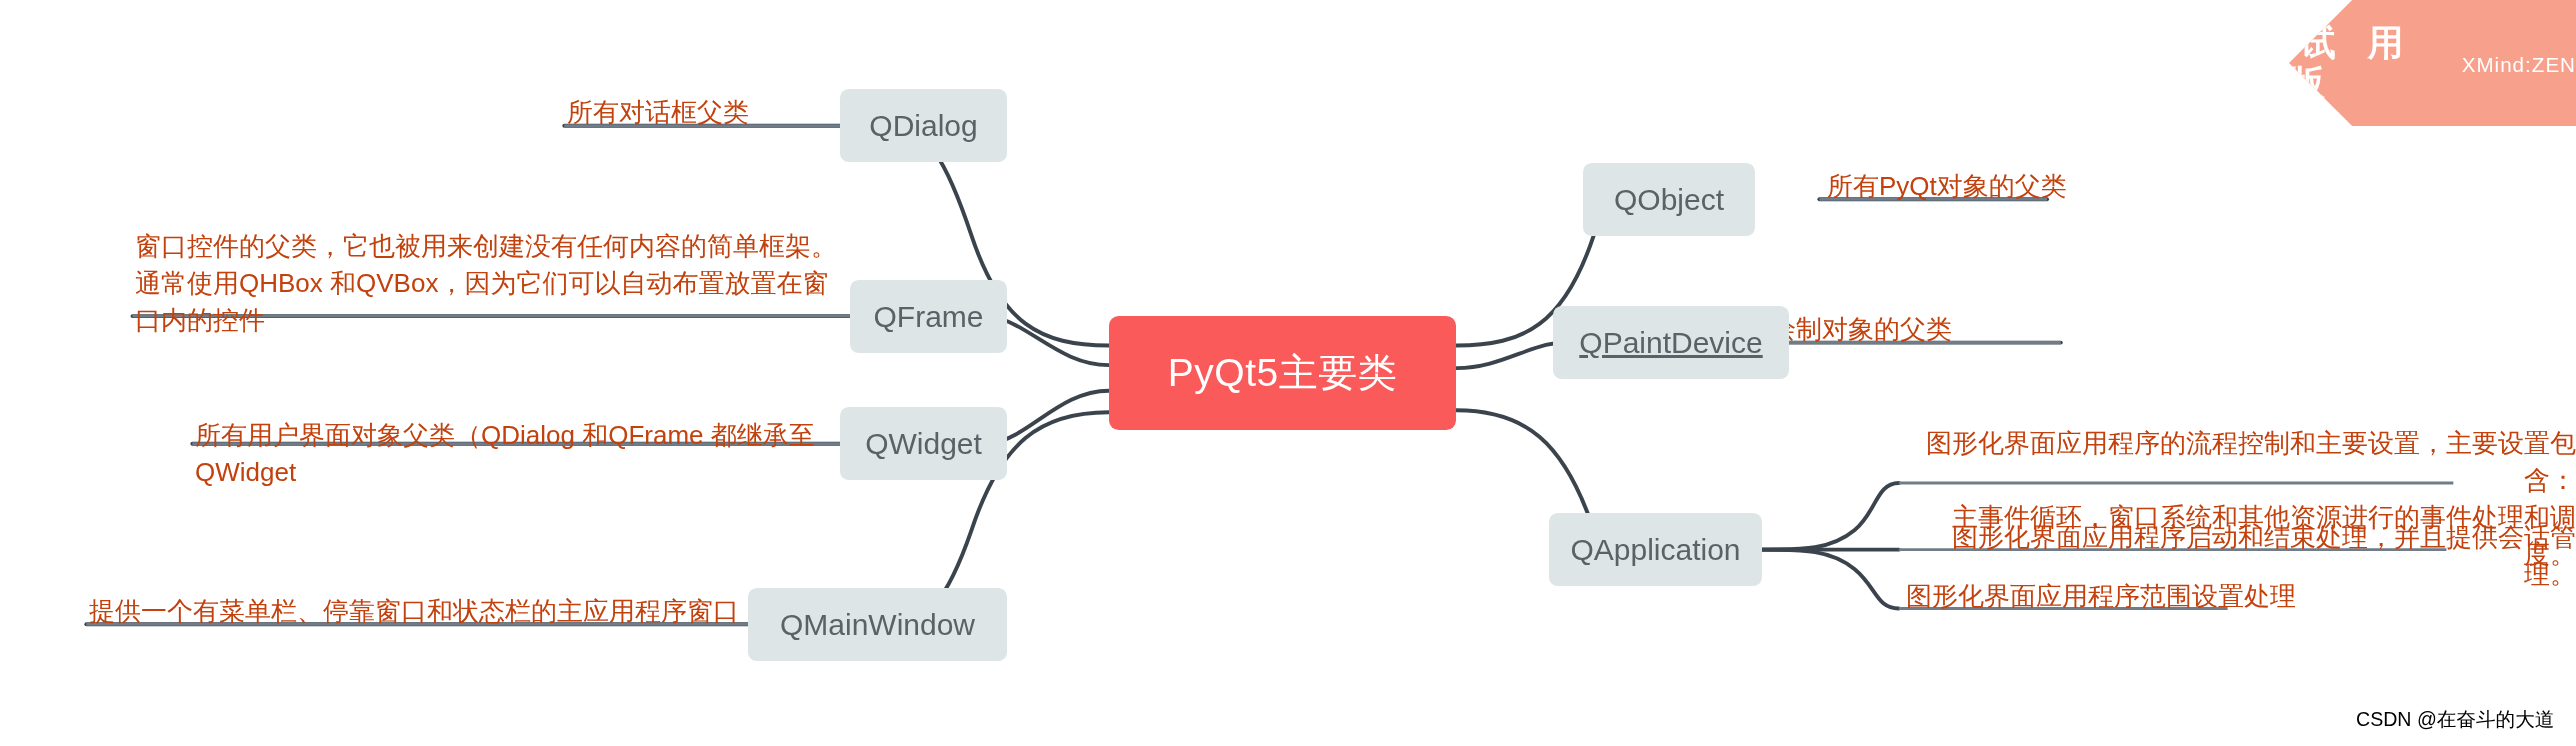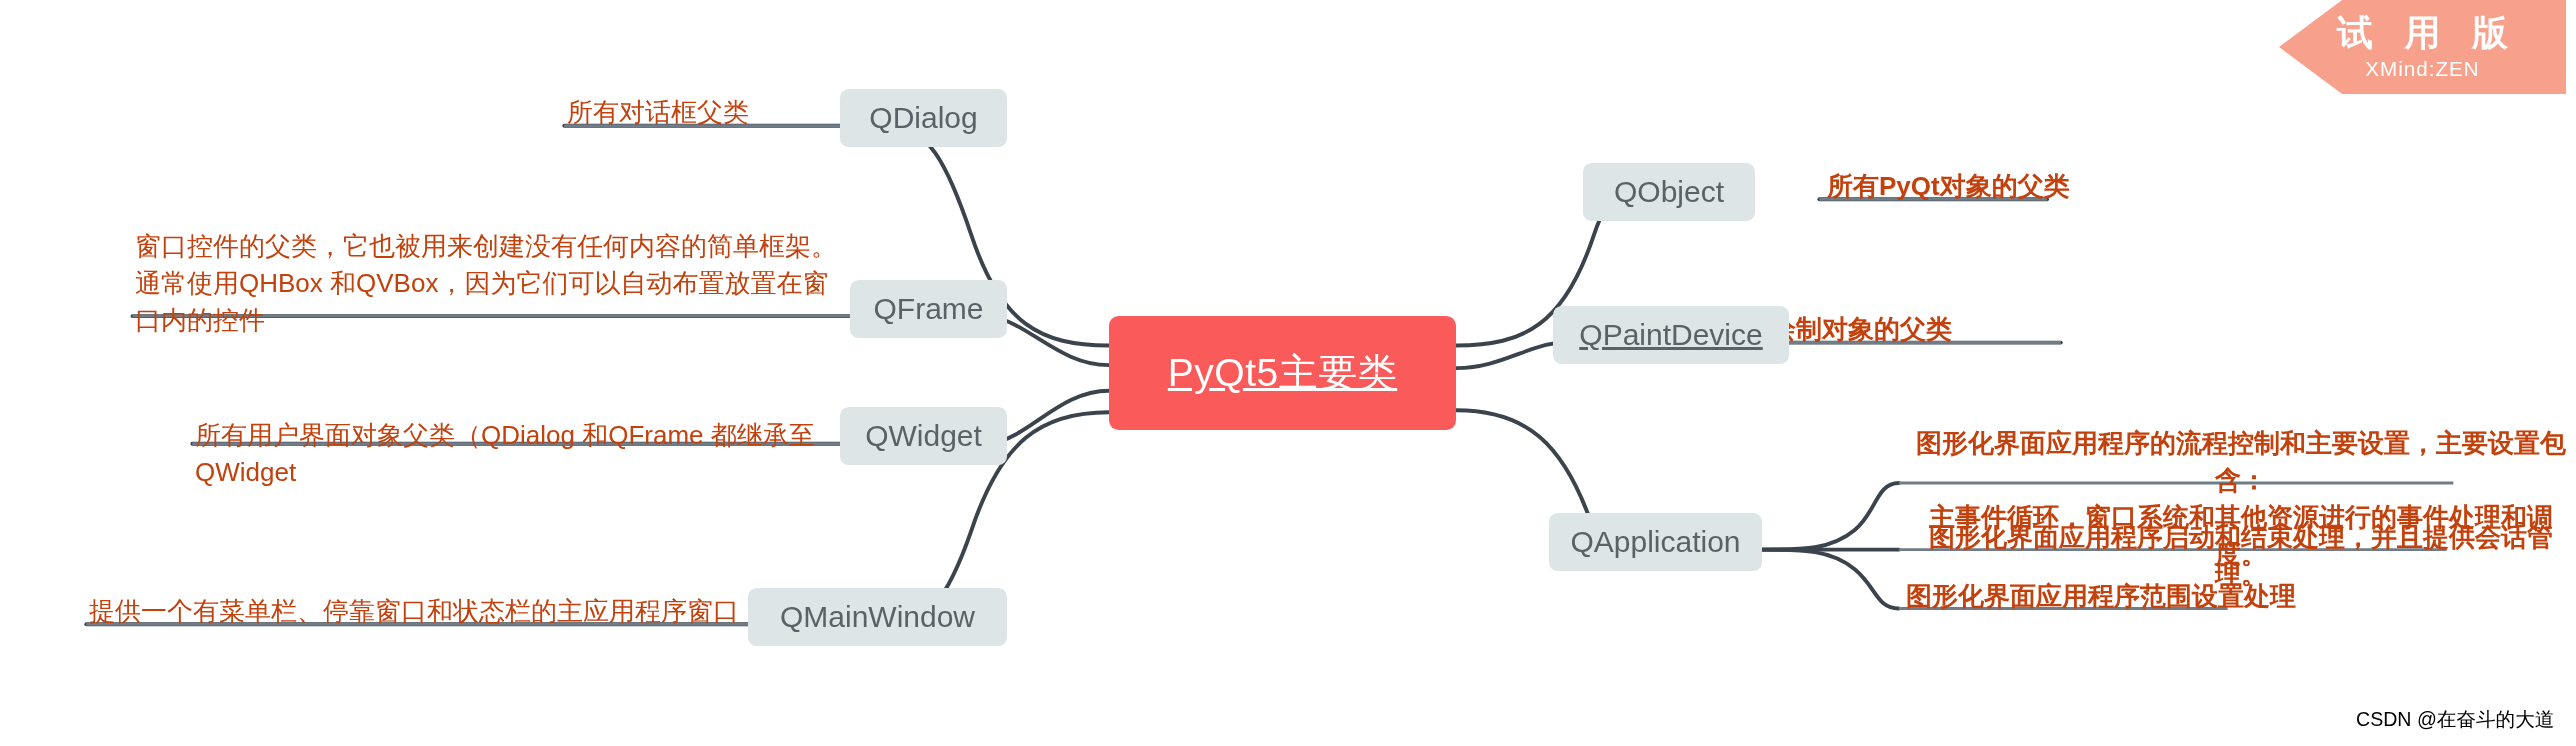--- a/index.html
+++ b/index.html
@@ -34,64 +34,63 @@
     background: #FA5A5A;
     border-radius: 9.8px;
     display: flex;
     align-items: center;
     justify-content: center;
     color: #ffffff;
     font-size: 39px;
     letter-spacing: 0.5px;
     white-space: nowrap;
     z-index: 5;
-    text-decoration: underline;
   }
 
   
   .topic {
     position: absolute;
     background: #DEE5E6;
     border-radius: 8.8px;
     display: flex;
     align-items: center;
     justify-content: center;
     color: #5b6166;
     font-size: 30px;
     white-space: nowrap;
     padding: 0 40px;
     box-sizing: border-box;
-    height: 58px;
+    height: 73px;
     z-index: 4;
   }
 
   
   .leaf {
     position: absolute;
     color: #c2410c;
     font-size: 26px;
     line-height: 1.42;
     white-space: pre-line;
     z-index: 3;
   }
-  .leaf.right-side { text-align: center; font-weight: bold; }
+  .leaf.right-side { text-align: right; }
   .leaf.left-side  { text-align: left; }
 
   
   .trial-badge {
     position: absolute;
-    right: 10px;
+    right: 0;
     top: 0;
     width: 287px;
-    height: 94px;
+    height: 126px;
     background: #F7A18D;
     -webkit-clip-path: polygon(22% 0, 100% 0, 100% 100%, 22% 100%, 0 50%);
     clip-path: polygon(22% 0, 100% 0, 100% 100%, 22% 100%, 0 50%);
     display: flex;
-    flex-direction: column;
+    flex-direction: row;
     align-items: center;
     justify-content: center;
     z-index: 9;
   }
   .trial-badge .trial-main {
     color: #ffffff;
     font-size: 36px;
     font-weight: bold;
     letter-spacing: 10.8px;
     text-indent: 10.8px;

